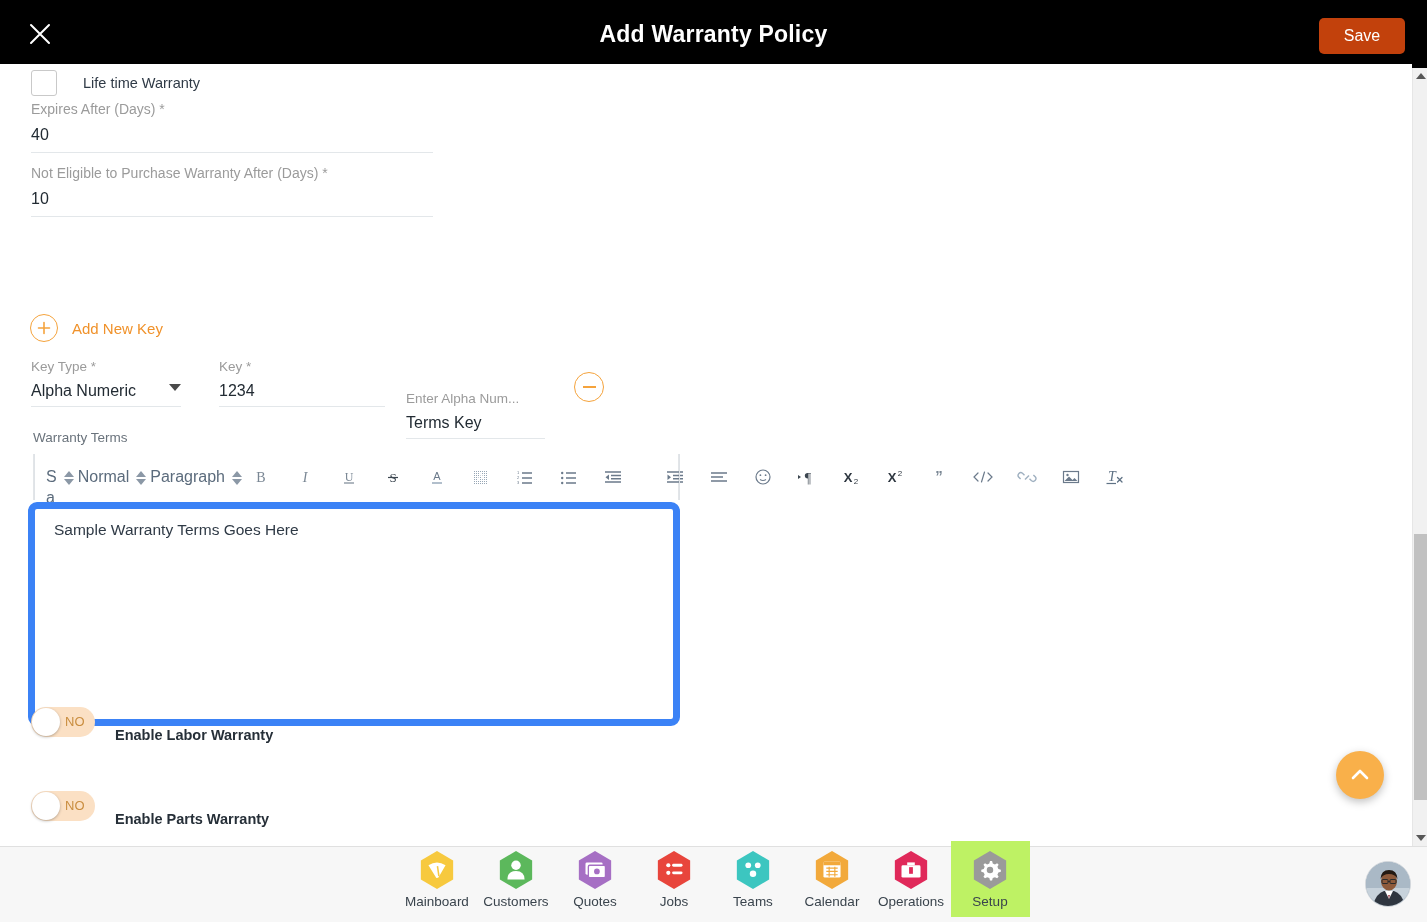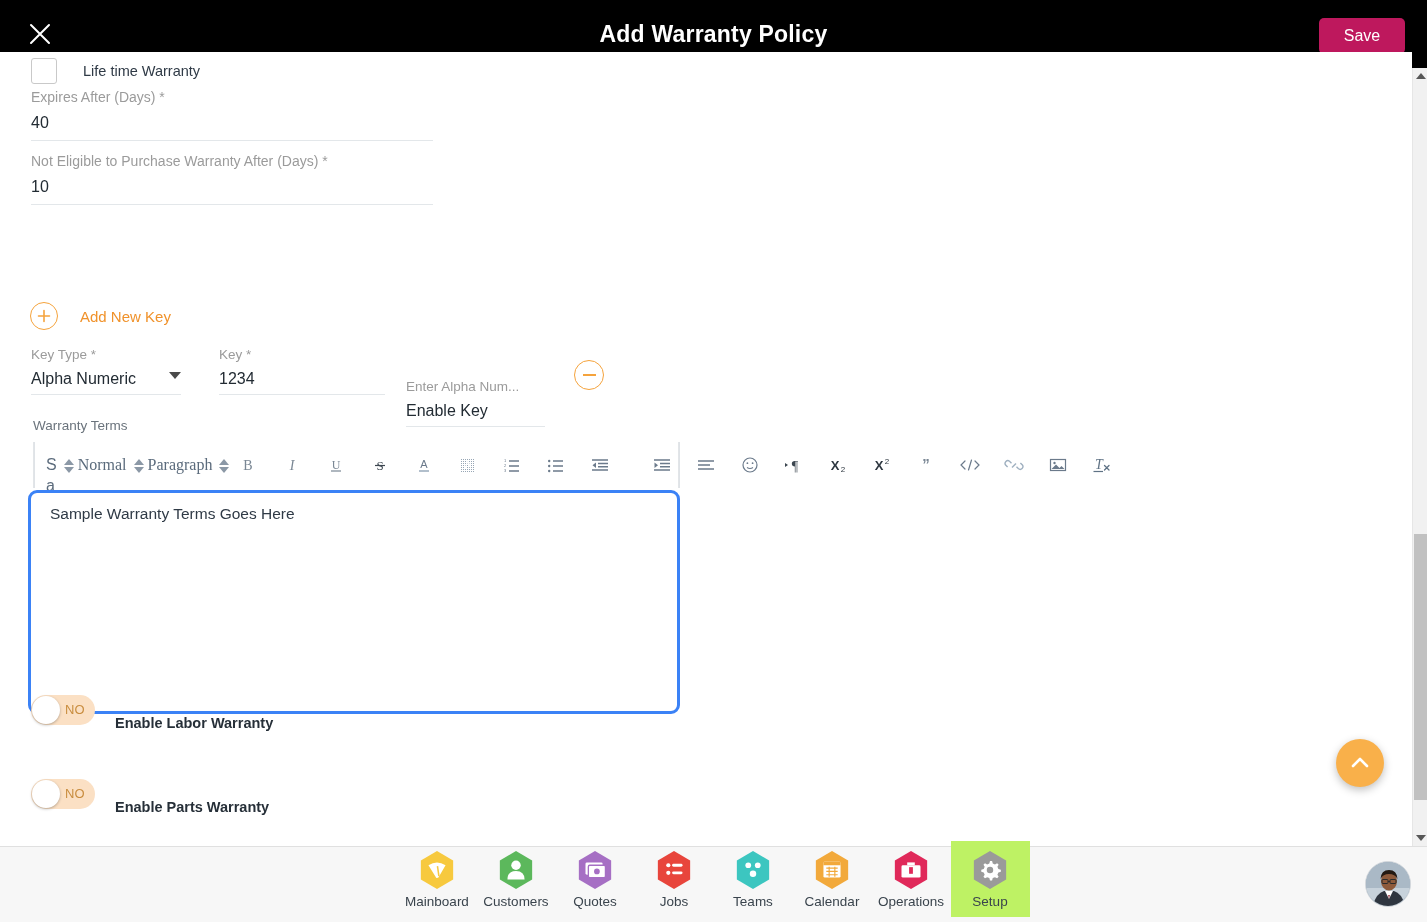--- a/index.html
+++ b/index.html
@@ -35,33 +35,33 @@
     width: 1427px; height: 68px;
     display: flex; align-items: center; justify-content: center;
     color: #ffffff;
     font-size: 23px;
     font-weight: bold;
     letter-spacing: .2px;
   }
   .save-btn {
     position: absolute; right: 22px; top: 18px;
     width: 86px; height: 36px;
-    background: #be185d;
+    background: #c2410c;
     color: #ffffff;
     border: none;
     border-radius: 5px;
     font-size: 16px;
     font-family: "Liberation Sans", sans-serif;
     cursor: pointer;
     display: flex; align-items: center; justify-content: center;
   }
 
   
   .content {
-    position: absolute; left: 0; top: 52px;
+    position: absolute; left: 0; top: 64px;
     width: 1412px; height: 778px;
     background: #ffffff;
     overflow: hidden;
   }
 
   
   .chk-row {
     position: absolute; left: 31px; top: 6px;
     display: flex; align-items: center;
   }
@@ -108,21 +108,21 @@
   }
   .circ-icon {
     width: 28px; height: 28px;
     border-radius: 50%;
     border: 1.6px solid #f5a33c;
     display: flex; align-items: center; justify-content: center;
     color: #f5a33c;
     flex: none;
   }
   .add-key-label {
-    margin-left: 22px;
+    margin-left: 14px;
     font-size: 15px;
     color: #f0922b;
   }
 
   
   .keyrow { position: absolute; left: 0; top: 288px; width: 100%; height: 60px; }
   .kf { position: absolute; }
   .kf .field-label { font-size: 13.5px; color: #9b9b9b; }
   .kf .field-value {
     font-size: 16px; color: #222b33;
@@ -178,21 +178,21 @@
     cursor: pointer;
   }
   .ql-picker .lbl {
     font-size: 16px; color: #5b6b7c;
     line-height: 21px;
     padding-top: 12px;
     max-width: 54px;
     white-space: normal;
     word-break: break-word;
   }
-  .ql-picker.wide .lbl { max-width: none; white-space: nowrap; font-family: Liberation Serif, serif; }
+  .ql-picker.wide .lbl { max-width: none; white-space: nowrap; }
   .ql-stack {
     display: inline-flex; flex-direction: column;
     margin-left: 7px; margin-top: 17px;
     color: #7d8c9c;
   }
   .ql-stack .up, .ql-stack .dn {
     width: 0; height: 0; border-left: 5px solid transparent; border-right: 5px solid transparent;
   }
   .ql-stack .up { border-bottom: 6px solid #8b98a6; margin-bottom: 2px; }
   .ql-stack .dn { border-top: 6px solid #8b98a6; }
@@ -204,21 +204,21 @@
     color: #6b7a8b;
     cursor: pointer;
     flex: none;
   }
   .tbtn.gap { margin-left: 14px; }
   .tbtn svg { display: block; }
 
   .editor-area {
     position: absolute; left: -5px; top: 48px;
     width: 652px; height: 224px;
-    border: 3px solid #3b82f6;
+    border: 7px solid #3b82f6;
     border-radius: 9px;
     background: #ffffff;
   }
   .editor-text {
     position: absolute; left: 19px; top: 12px;
     font-size: 15.5px; color: #2f3a46;
   }
   .tool-sep {
     position: absolute; left: 645px; top: 0;
     width: 1px; height: 46px; background: #dfe3e7;
@@ -382,21 +382,21 @@
         <div class="kf-underline"></div>
         <span class="sel-caret"></span>
       </div>
       <div class="kf" id="kf-key">
         <div class="field-label">Key *</div>
         <div class="field-value">1234</div>
         <div class="kf-underline"></div>
       </div>
       <div class="kf" id="kf-alpha">
         <div class="field-label">Enter Alpha Num...</div>
-        <div class="field-value">Enable Key</div>
+        <div class="field-value">Terms Key</div>
         <div class="kf-underline"></div>
       </div>
     </div>
     <div class="minus-btn">
         <i></i>
       </div>
 
     <div class="wt-label">Warranty Terms</div>
 
     <div class="editor-wrap">

